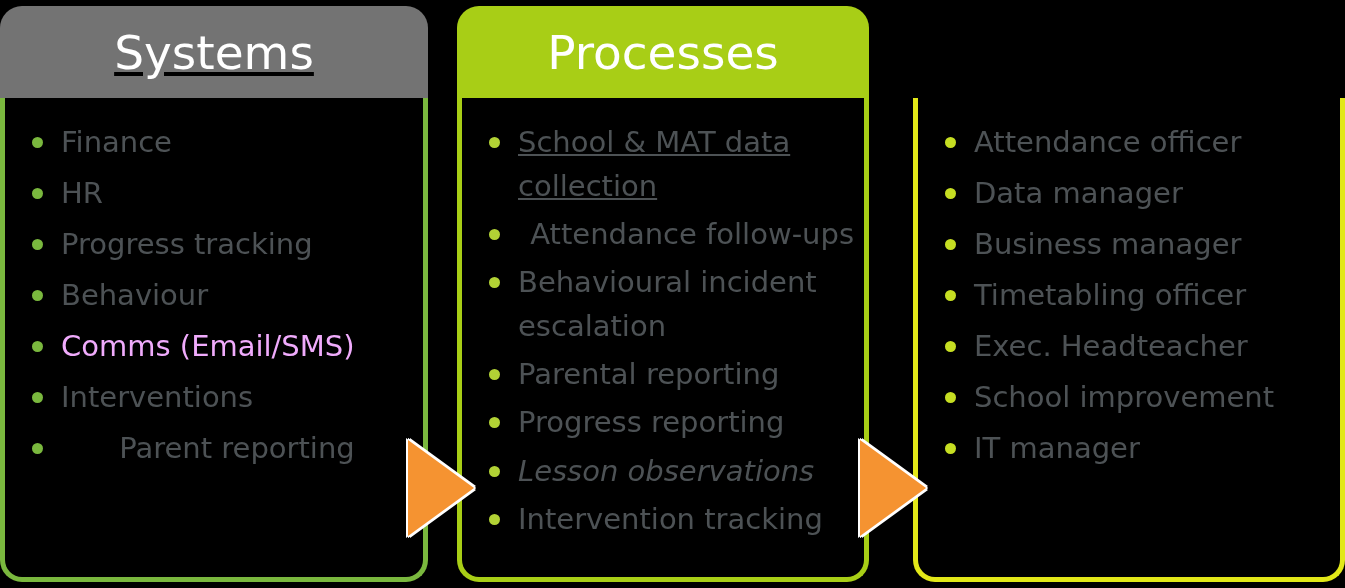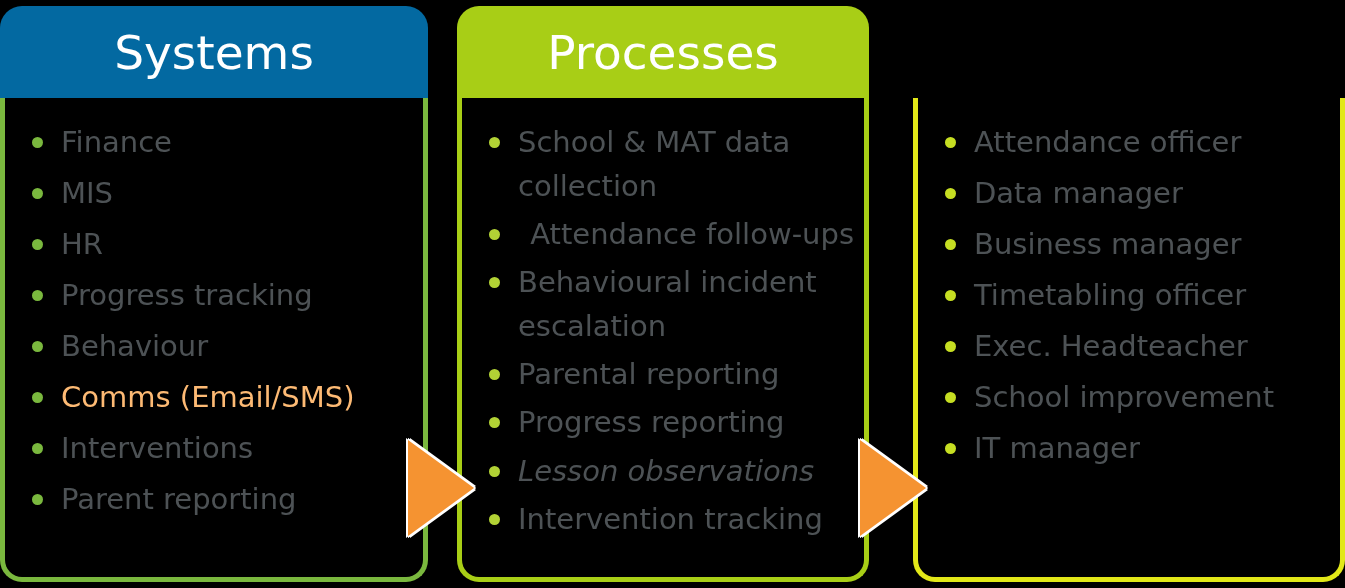--- a/index.html
+++ b/index.html
@@ -114,68 +114,64 @@
   }
   #arrow-1 { left: 408px; top: 440px; }
   #arrow-2 { left: 860px; top: 440px; }
 </style>
 </head>
 <body>
 
 <div id="stage">
 
   <div class="card" id="card-systems">
-    <div class="card-header" style="background: #0369a1;">
+    <div class="card-header" style="background: #737373; text-decoration: underline;">
       <div class="card-title" style="color: rgb(255, 255, 255);">Systems</div>
     </div>
     <div class="card-body" style="border-color: rgb(122, 184, 62);">
       <ul class="bullets">
         <li style="color: rgb(77, 82, 85);">
           <span class="dot" style="background: rgb(122, 184, 62);"></span>
           <span class="item-text">Finance</span>
         </li>
         <li style="color: rgb(77, 82, 85);">
           <span class="dot" style="background: rgb(122, 184, 62);"></span>
-          <span class="item-text">MIS</span>
-        </li>
-        <li style="color: rgb(77, 82, 85);">
-          <span class="dot" style="background: rgb(122, 184, 62);"></span>
           <span class="item-text">HR</span>
         </li>
         <li style="color: rgb(77, 82, 85);">
           <span class="dot" style="background: rgb(122, 184, 62);"></span>
           <span class="item-text">Progress tracking</span>
         </li>
         <li style="color: rgb(77, 82, 85);">
           <span class="dot" style="background: rgb(122, 184, 62);"></span>
           <span class="item-text">Behaviour</span>
         </li>
-        <li style="color: #fdba74;">
+        <li style="color: #f0abfc;">
           <span class="dot" style="background: rgb(122, 184, 62);"></span>
           <span class="item-text">Comms (Email/SMS)</span>
         </li>
         <li style="color: rgb(77, 82, 85);">
           <span class="dot" style="background: rgb(122, 184, 62);"></span>
           <span class="item-text">Interventions</span>
         </li>
-        <li style="color: rgb(77, 82, 85);">
+        <li style="color: rgb(77, 82, 85); text-align: center;">
           <span class="dot" style="background: rgb(122, 184, 62);"></span>
           <span class="item-text">Parent reporting</span>
         </li>
       </ul>
     </div>
   </div>
 
   <div class="card" id="card-processes">
     <div class="card-header" style="background: rgb(168, 206, 22);">
       <div class="card-title" style="color: rgb(255, 255, 255);">Processes</div>
     </div>
     <div class="card-body" style="border-color: rgb(168, 206, 22);">
       <ul class="bullets">
-        <li style="color: rgb(77, 82, 85);">
+        <li style="color: rgb(77, 82, 85); text-decoration: underline;">
           <span class="dot" style="background: rgb(178, 210, 53);"></span>
           <span class="item-text">School &amp; MAT data collection</span>
         </li>
         <li style="color: rgb(77, 82, 85); text-align: right;">
           <span class="dot" style="background: rgb(178, 210, 53);"></span>
           <span class="item-text">Attendance follow-ups</span>
         </li>
         <li style="color: rgb(77, 82, 85);">
           <span class="dot" style="background: rgb(178, 210, 53);"></span>
           <span class="item-text">Behavioural incident escalation</span>

